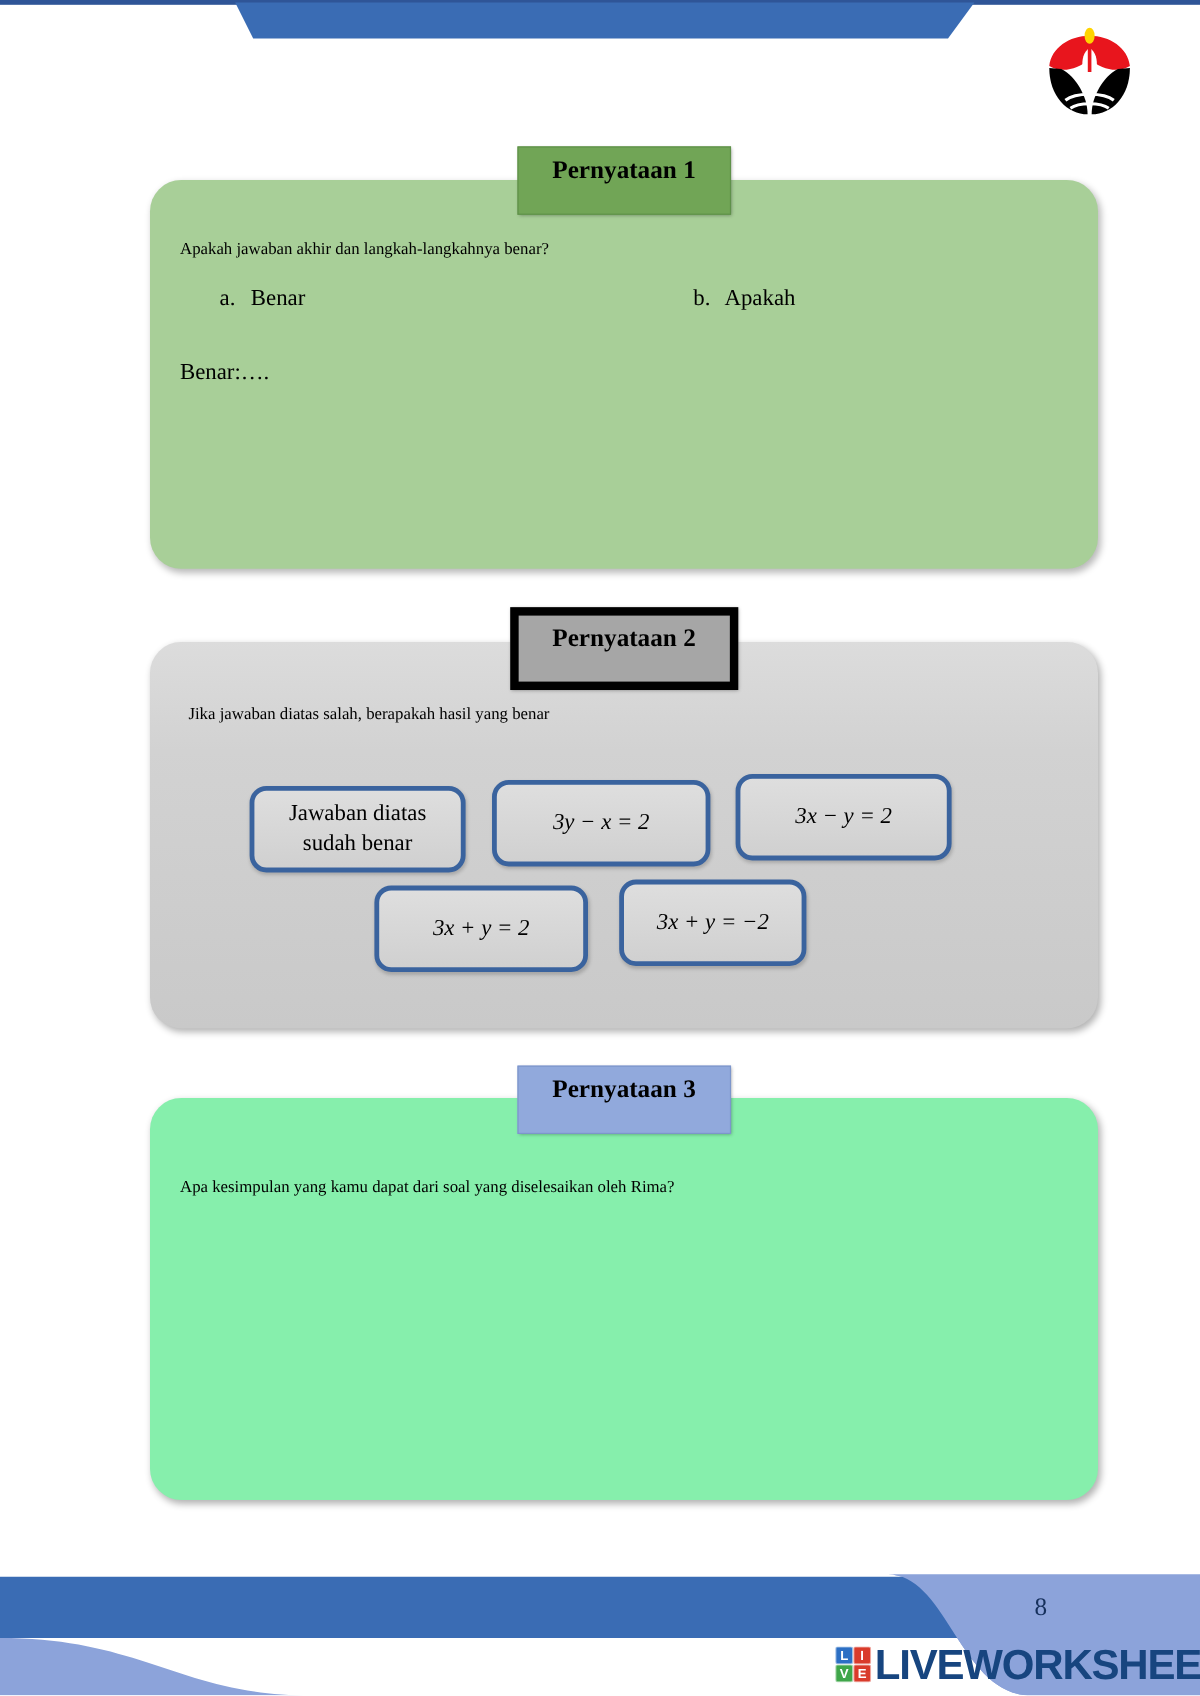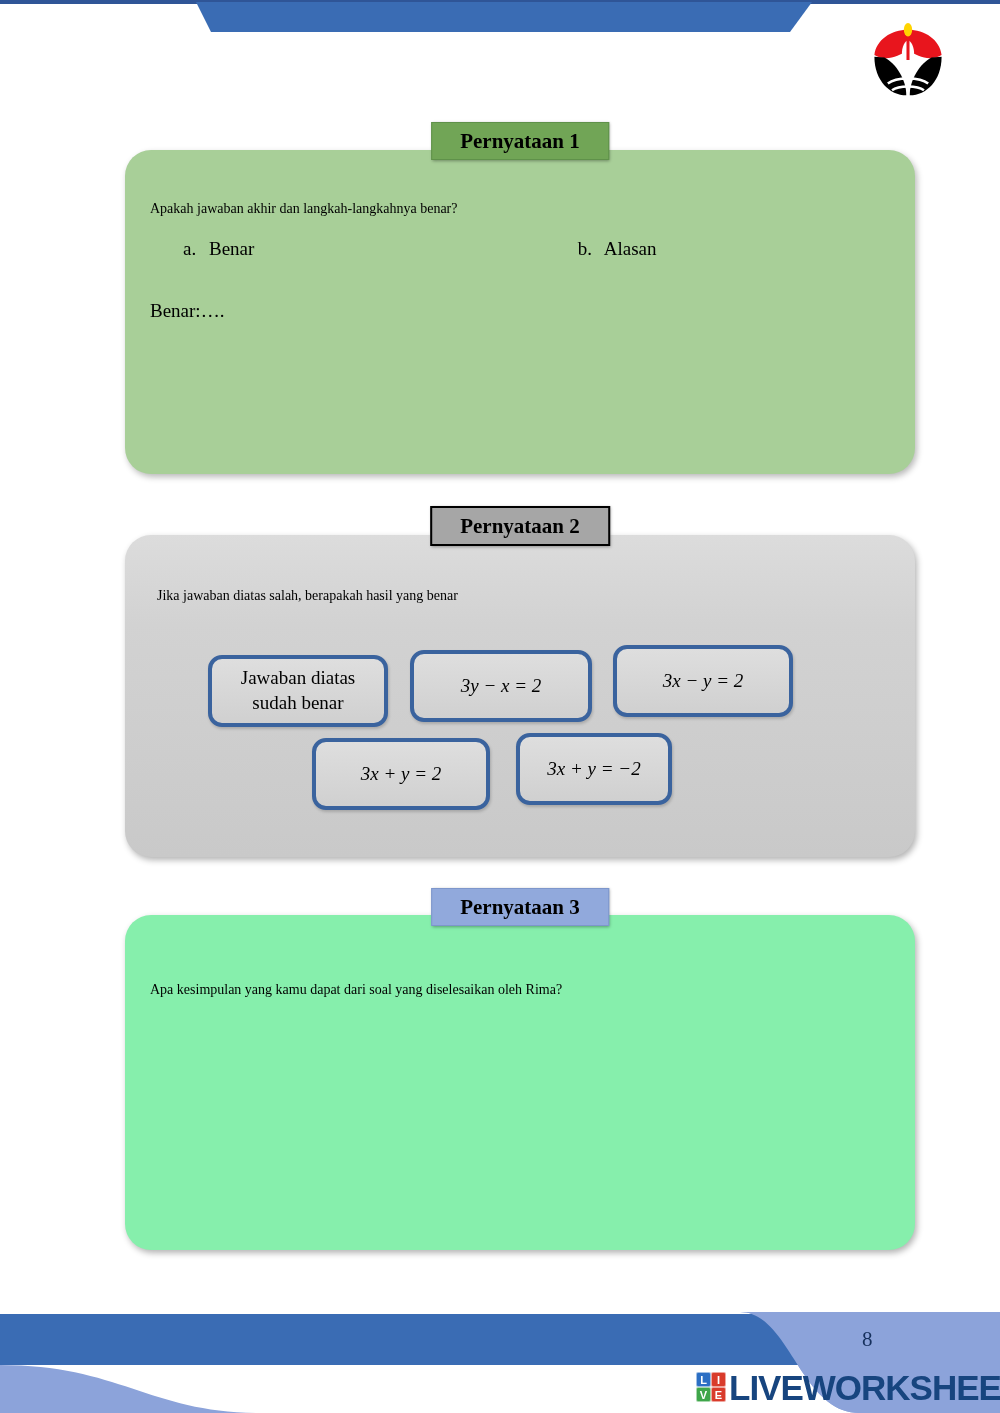--- a/index.html
+++ b/index.html
@@ -42,21 +42,21 @@
   }
 
   
   .panel-wrap { position: absolute; }
   .panel-badge {
     position: absolute;
     left: 50%;
     transform: translateX(-50%);
     top: 0;
     z-index: 3;
-    padding: 7px 28px 6px 28px;
+    padding: 7px 28px 25px 28px;
     font-weight: bold;
     font-size: 21px;
     line-height: 1.1;
     text-align: left;
     white-space: nowrap;
     color: #000000;
   }
   .panel-body {
     position: absolute;
     left: 0;
@@ -99,21 +99,21 @@
   .alasan {
     position: absolute;
     left: 25px; top: 150px;
     font-size: 19px;
   }
 
   
   #panel2 { left: 125px; top: 506px; width: 790px; height: 351px; }
   #panel2 .panel-badge {
     background: #A6A6A6;
-    border: 2px solid #000000;
+    border: 7px solid #000000;
     box-shadow: 1px 1px 3px rgba(0,0,0,.35);
   }
   #panel2 .panel-body {
     top: 29px; height: 322px;
     background: #D0D0D0;
     background-image: linear-gradient(180deg,#dcdcdc 0%, #d2d2d2 28%, #c9c9c9 100%);
     box-shadow: 2px 3px 6px rgba(0,0,0,.3);
   }
   #panel2 .panel-q { left: 32px; top: 52px; }
 
@@ -233,21 +233,21 @@
 
 <div class="panel-wrap" id="panel1">
   <div class="panel-body">
     <div class="panel-q">Apakah jawaban akhir dan langkah-langkahnya benar?</div>
 
     <div class="opt-row">
       <span class="opt opt-a">
         <span class="opt-key">a.</span><span>Benar</span>
       </span>
       <span class="opt opt-b">
-        <span class="opt-key">b.</span><span>Alasan</span>
+        <span class="opt-key">b.</span><span>Apakah</span>
       </span>
     </div>
 
     <div class="alasan">Benar:….</div>
   </div>
   <div class="panel-badge">Pernyataan 1</div>
 </div>
 
 <div class="panel-wrap" id="panel2">
   <div class="panel-body">

